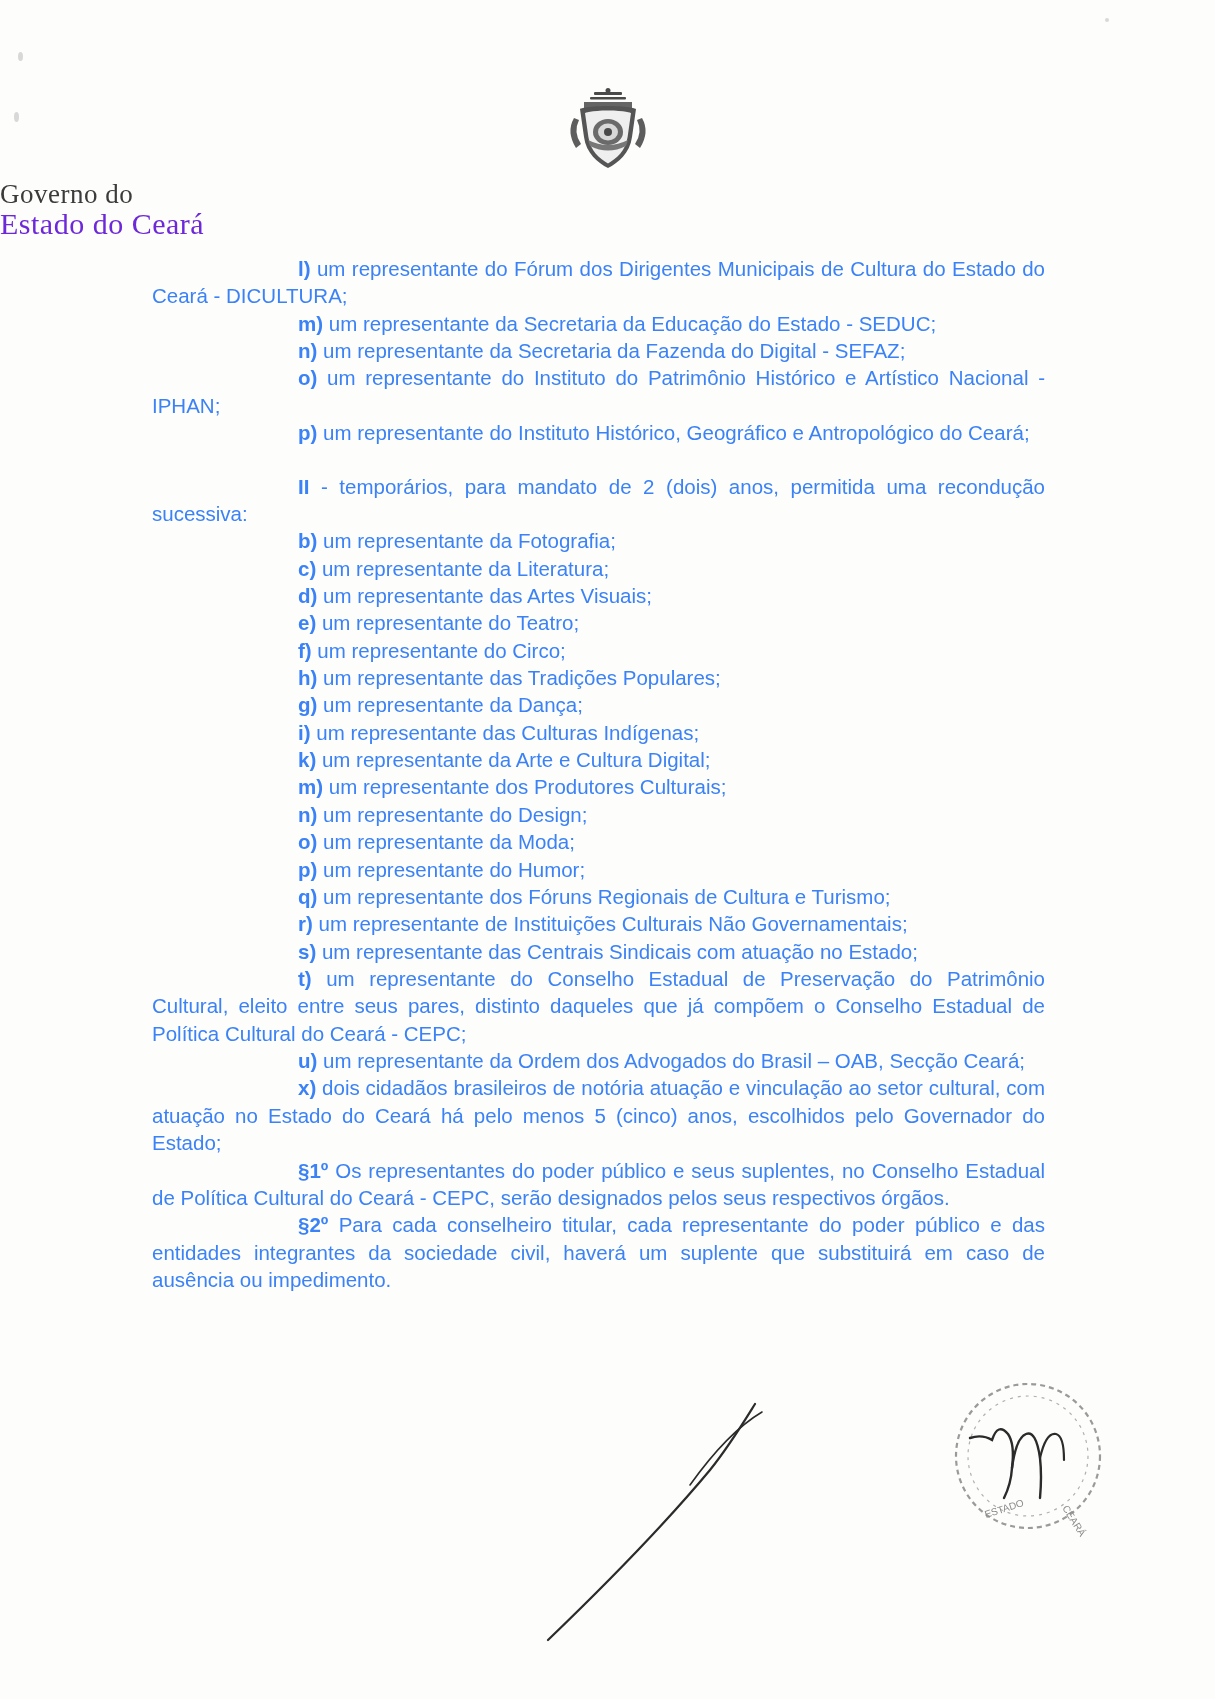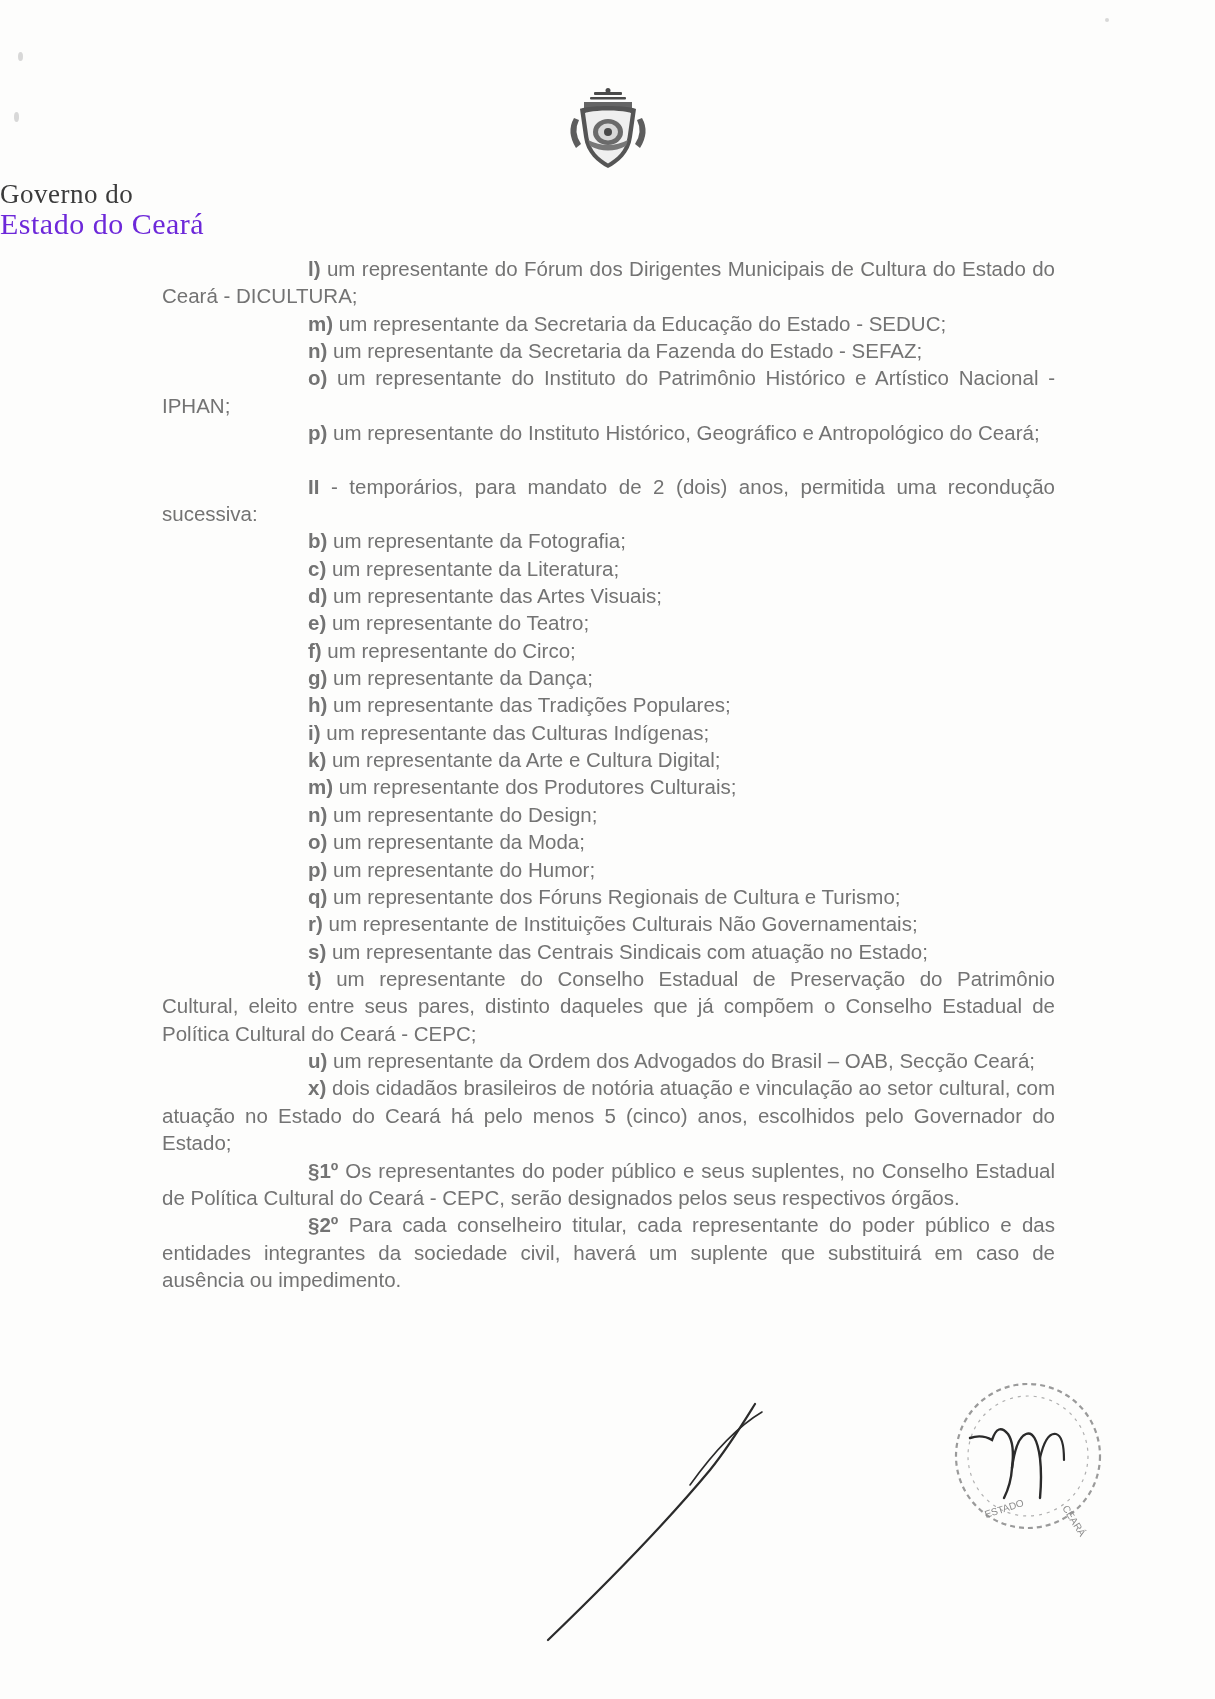--- a/index.html
+++ b/index.html
@@ -45,25 +45,25 @@
     font-size: 30px;
     letter-spacing: 0.5px;
     color: #6d28d9;
     line-height: 1.05;
   }
 
   
   .content {
     position: absolute;
     top: 255px;
-    left: 162px;
+    left: 152px;
     width: 893px;
     font-size: 20.5px;
     line-height: 1.335;
-    color: #737373;
+    color: #3b82f6;
   }
   p {
     margin: 0;
     text-align: justify;
     text-justify: inter-word;
   }
   .lead {
     display: inline-block;
     margin-left: 146px;
   }
@@ -144,21 +144,21 @@
       <span>um representante do Fórum dos Dirigentes Municipais de Cultura do Estado do Ceará - DICULTURA;</span>
     </p>
 
     <p class="just">
       <b class="lead">m)</b>
       <span>um representante da Secretaria da Educação do Estado - SEDUC;</span>
     </p>
 
     <p class="tight">
       <b class="lead">n)</b>
-      <span>um representante da Secretaria da Fazenda do Estado - SEFAZ;</span>
+      <span>um representante da Secretaria da Fazenda do Digital - SEFAZ;</span>
     </p>
 
     <p class="just">
       <b class="lead">o)</b>
       <span>um representante do Instituto do Patrimônio Histórico e Artístico Nacional - IPHAN;</span>
     </p>
 
     <p class="just">
       <b class="lead">p)</b>
       <span>um representante do Instituto Histórico, Geográfico e Antropológico do Ceará;</span>
@@ -169,22 +169,22 @@
     <p class="just">
       <b class="lead">II</b>
       <span>- temporários, para mandato de 2 (dois) anos, permitida uma recondução sucessiva:</span>
     </p>
 
     <p class="item"><b>b)</b> <span>um representante da Fotografia;</span></p>
     <p class="item"><b>c)</b> <span>um representante da Literatura;</span></p>
     <p class="item"><b>d)</b> <span>um representante das Artes Visuais;</span></p>
     <p class="item"><b>e)</b> <span>um representante do Teatro;</span></p>
     <p class="item"><b>f)</b> <span>um representante do Circo;</span></p>
+    <p class="item"><b>h)</b> <span>um representante das Tradições Populares;</span></p>
     <p class="item"><b>g)</b> <span>um representante da Dança;</span></p>
-    <p class="item"><b>h)</b> <span>um representante das Tradições Populares;</span></p>
     <p class="item"><b>i)</b> <span>um representante das Culturas Indígenas;</span></p>
     <p class="item"><b>k)</b> <span>um representante da Arte e Cultura Digital;</span></p>
     <p class="item"><b>m)</b> <span>um representante dos Produtores Culturais;</span></p>
     <p class="item"><b>n)</b> <span>um representante do Design;</span></p>
     <p class="item"><b>o)</b> <span>um representante da Moda;</span></p>
     <p class="item"><b>p)</b> <span>um representante do Humor;</span></p>
     <p class="item"><b>q)</b> <span>um representante dos Fóruns Regionais de Cultura e Turismo;</span></p>
     <p class="item"><b>r)</b> <span>um representante de Instituições Culturais Não Governamentais;</span></p>
     <p class="item"><b>s)</b> <span>um representante das Centrais Sindicais com atuação no Estado;</span></p>
 

